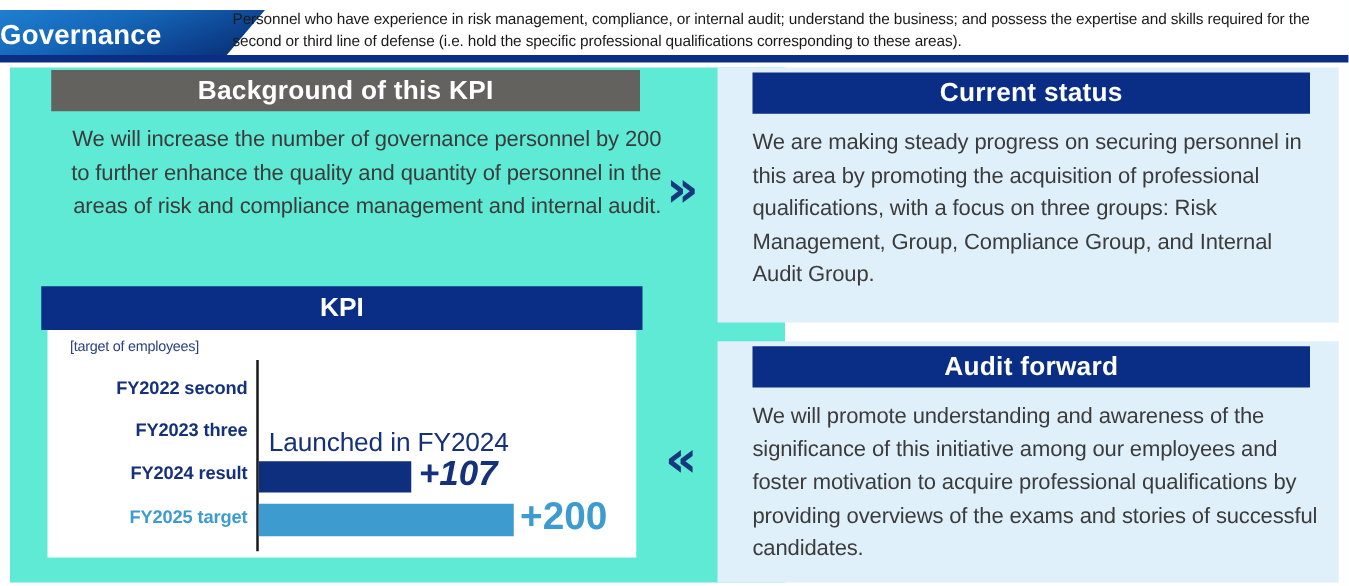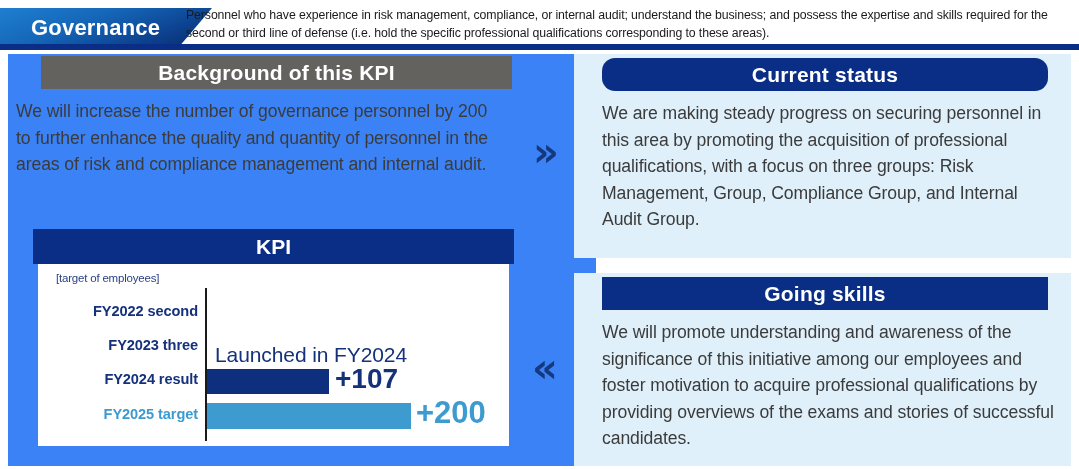--- a/index.html
+++ b/index.html
@@ -34,21 +34,20 @@
     background: linear-gradient(160deg, #1f7fd0 0%, #1566b8 38%, #0c3f8c 75%, #092b62 100%);
     clip-path: polygon(0 0, 212px 0, 178px 40px, 0 40px);
     display: flex;
     align-items: center;
   }
   .gov-badge-label {
     color: #ffffff;
     font-size: 22px;
     font-weight: bold;
     letter-spacing: 0.2px;
-    margin-left: 31px;
     white-space: nowrap;
   }
   .header-desc {
     position: absolute;
     left: 186px;
     top: 7px;
     width: 888px;
     font-size: 12.3px;
     line-height: 17.5px;
     color: #1a1a1a;
@@ -63,21 +62,22 @@
     background: #0a2e86;
   }
 
   
   .col-left {
     position: absolute;
     left: 8px;
     top: 54px;
     width: 588px;
     height: 412px;
-    background: #3b82f6;
+    background: #5eead4;
+    padding-left: 32px;
   }
   .col-right-top {
     position: absolute;
     left: 574px;
     top: 54px;
     width: 497px;
     height: 204px;
     background: #dff0fa;
   }
   .col-right-bottom {
@@ -109,40 +109,39 @@
     height: 33px;
     background: #64625f;
   }
   .head-cs {
     position: absolute;
     left: 28px;
     top: 4px;
     width: 446px;
     height: 33px;
     background: #0a2e86;
-    border-radius: 13px;
   }
   .head-gf {
     position: absolute;
     left: 28px;
     top: 4px;
     width: 446px;
     height: 33px;
     background: #0a2e86;
   }
 
   
   .panel-body {
     position: absolute;
     color: #3b3b3b;
     font-size: 17.6px;
     line-height: 26.5px;
     letter-spacing: -0.1px;
   }
-  .body-bg { left: 8px; top: 44px; width: 484px; }
+  .body-bg { left: 37px; top: 44px; width: 484px; text-align: right; }
   .body-cs { left: 28px; top: 46px; width: 450px; }
   .body-gf { left: 28px; top: 46px; width: 452px; }
 
   
   .chev {
     position: absolute;
     color: #16397e;
     font-size: 40px;
     font-weight: bold;
     line-height: 1;
@@ -222,21 +221,21 @@
     position: absolute;
     left: 169px;
   }
   .bar-2024 { top: 105px; height: 25px; width: 122px; background: #0e2f7e; }
   .bar-2025 { top: 139px; height: 26px; width: 204px; background: #3d9bd0; }
   .barval {
     position: absolute;
     font-weight: bold;
     white-space: nowrap;
   }
-  .val-2024 { left: 297px; top: 99px; font-size: 28px; color: #15317c; }
+  .val-2024 { left: 297px; top: 99px; font-size: 28px; color: #15317c; font-style: italic; }
   .val-2025 { left: 378px; top: 131px; font-size: 31px; color: #3d9bd0; }
 </style>
 </head>
 <body>
 
 <div id="page">
 
   <div class="header">
     <div class="gov-badge">
       <span class="gov-badge-label">Governance</span>
@@ -280,18 +279,18 @@
 
   <div class="col-right-top">
     <div class="panel-head head-cs">
       <span>Current status</span>
     </div>
     <div class="panel-body body-cs">We are making steady progress on securing personnel in this area by promoting the acquisition of professional qualifications, with a focus on three groups: Risk Management, Group, Compliance Group, and Internal Audit Group.</div>
   </div>
 
   <div class="col-right-bottom">
     <div class="panel-head head-gf">
-      <span>Going skills</span>
+      <span>Audit forward</span>
     </div>
     <div class="panel-body body-gf">We will promote understanding and awareness of the significance of this initiative among our employees and foster motivation to acquire professional qualifications by providing overviews of the exams and stories of successful candidates.</div>
   </div>
 
 </div>
 
 </body></html>

